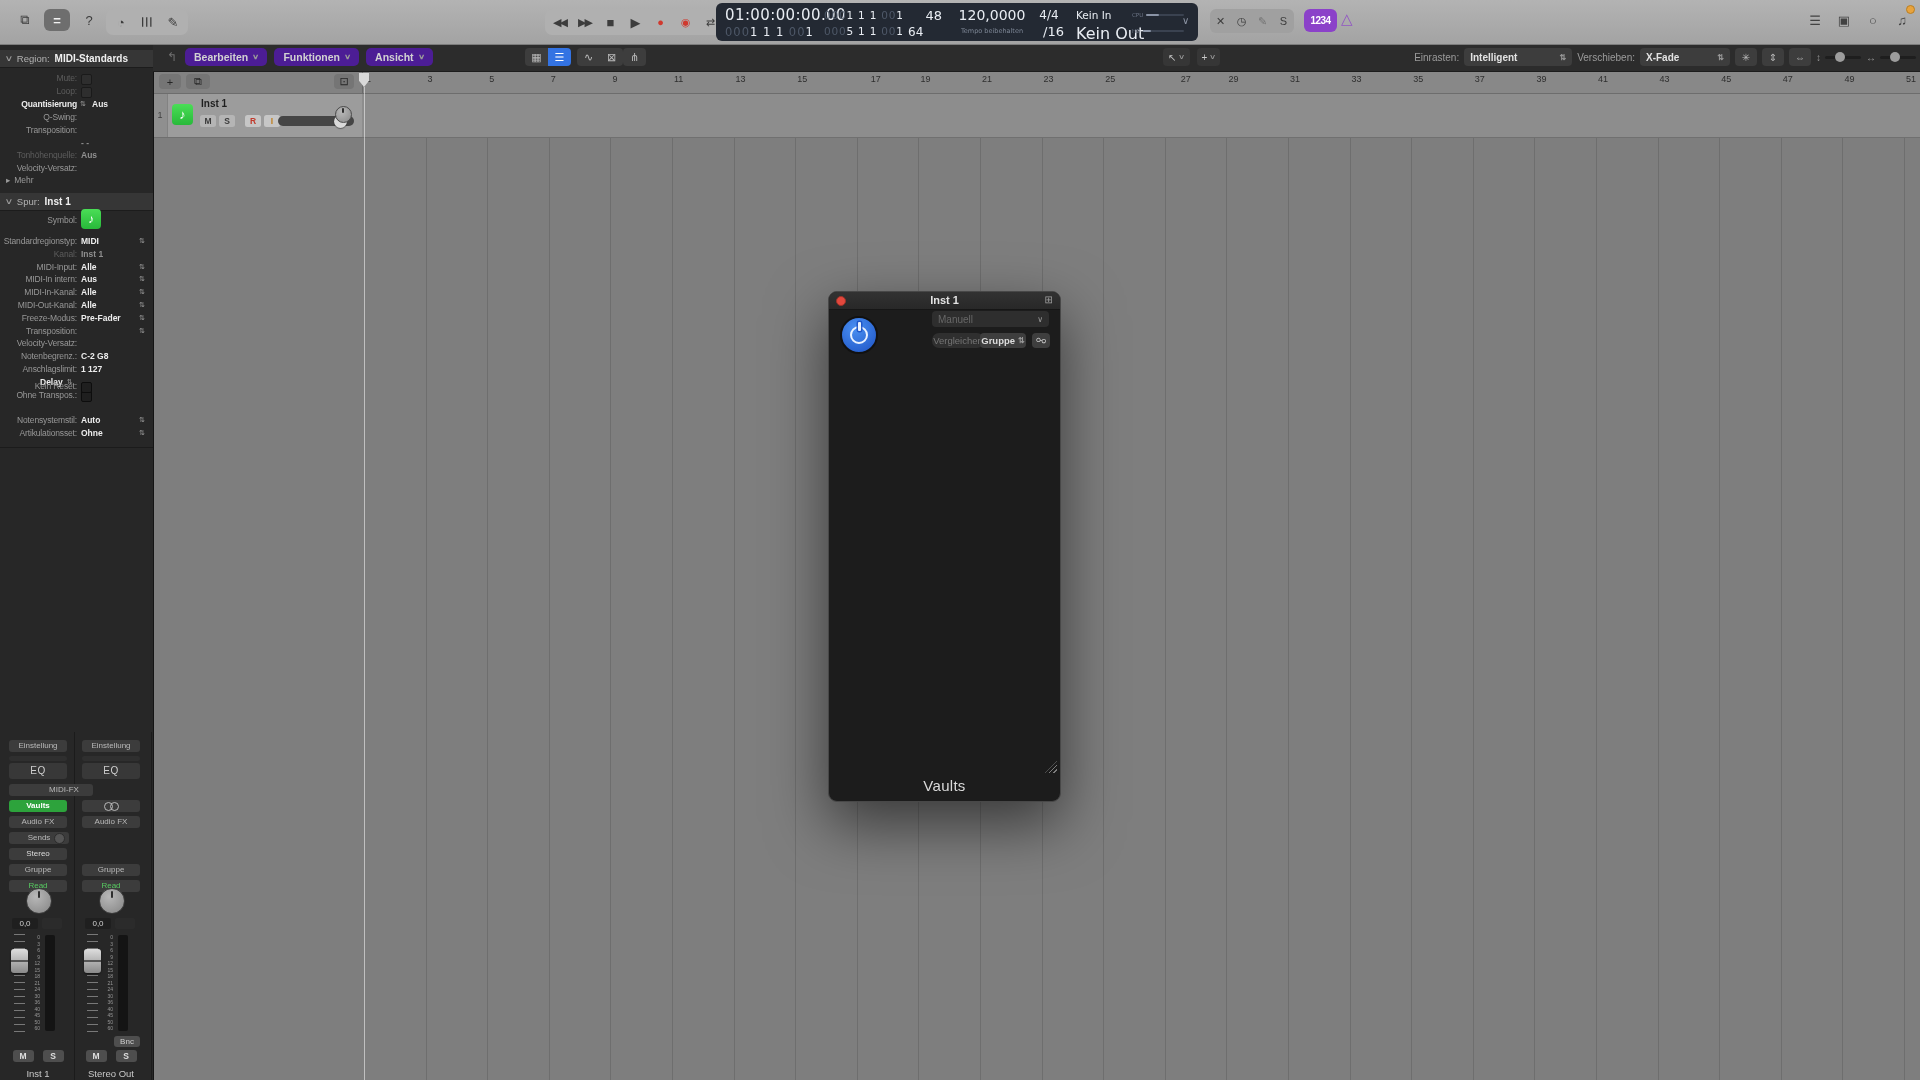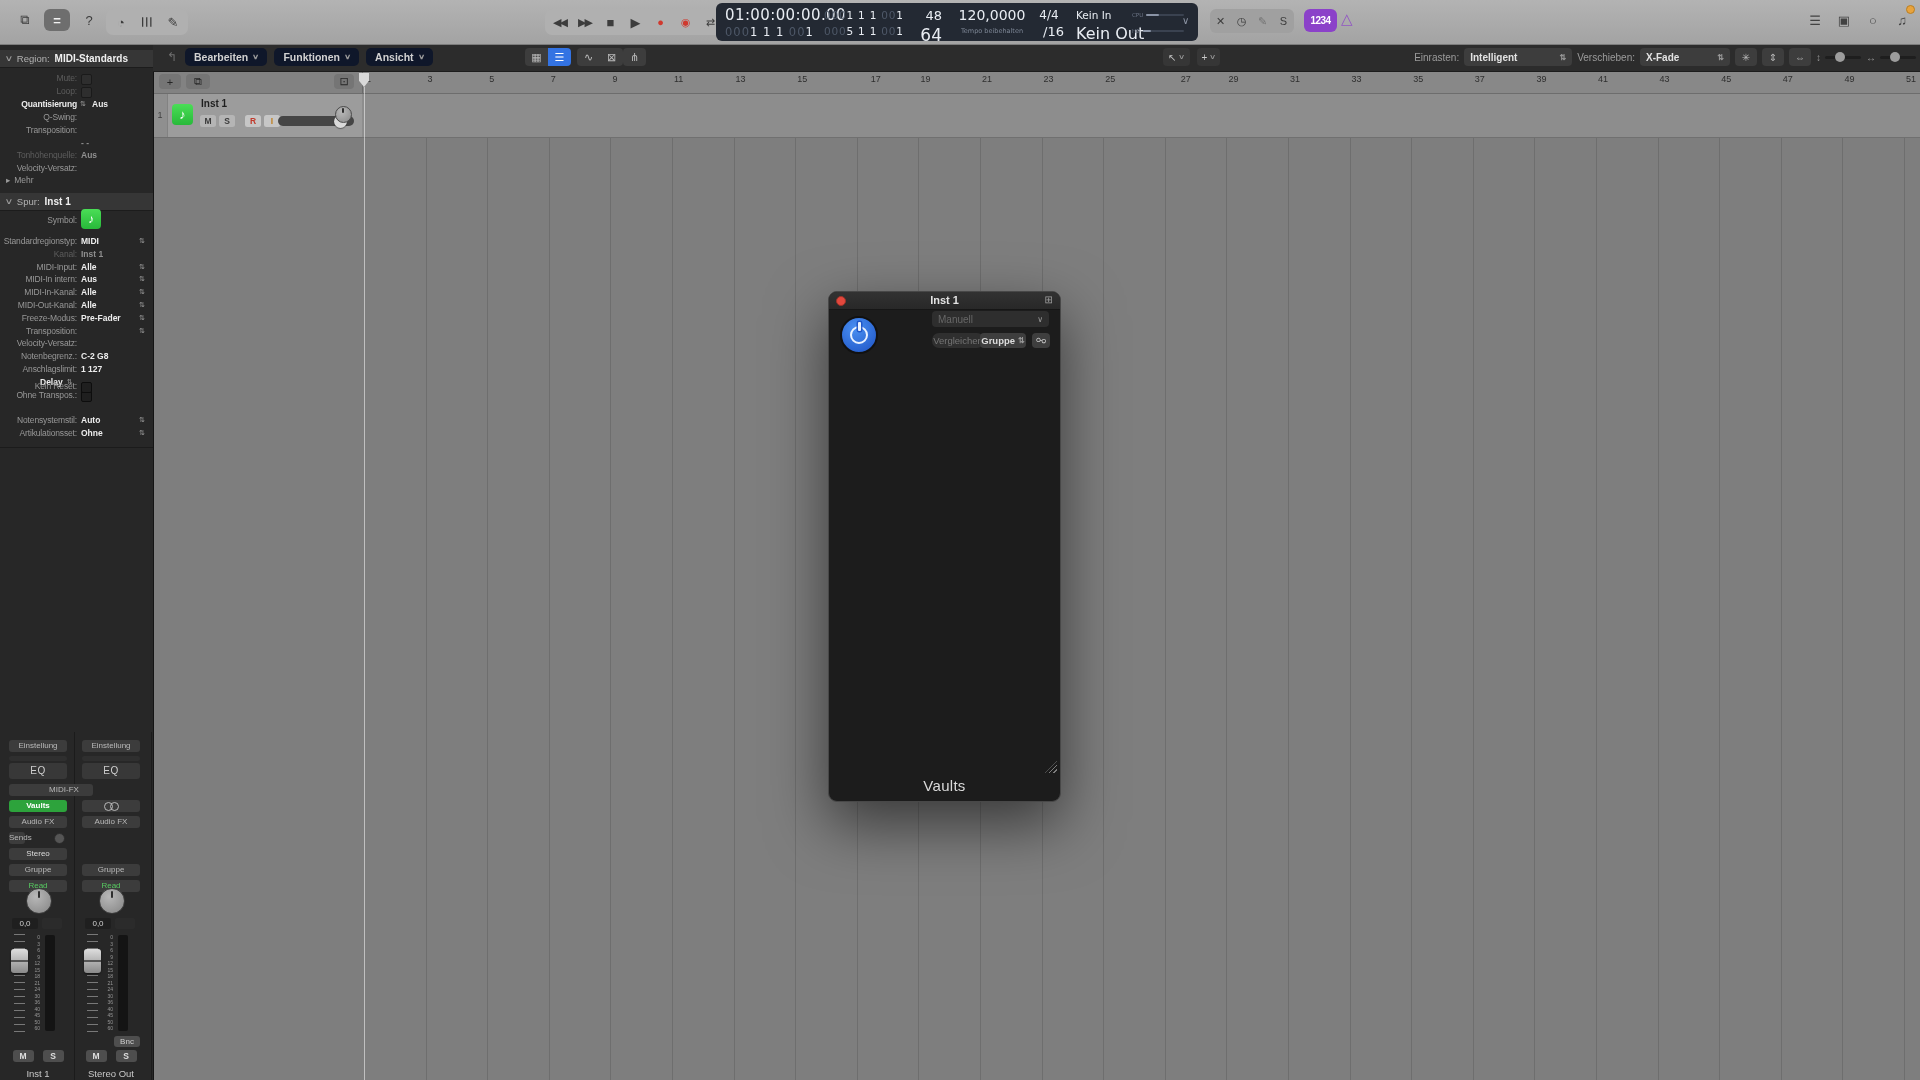--- a/index.html
+++ b/index.html
@@ -21,21 +21,21 @@
   
   #lcd{position:absolute;left:716px;top:3px;width:482px;height:38px;background:#232933;
     border-radius:6px;color:#e9edf3;font-family:"DejaVu Sans",sans-serif}
   .lcdrow{position:absolute;white-space:nowrap}
   .dim{color:#4e5868}
   #lcd-smpte{left:9px;top:3px;font-size:15px;font-weight:500;letter-spacing:.4px}
   #lcd-pos{left:9px;top:22px;font-size:11.5px;letter-spacing:1px}
   #lcd-locin{left:108px;top:6px;font-size:10.5px;letter-spacing:.8px}
   #lcd-locout{left:108px;top:22px;font-size:10.5px;letter-spacing:.8px}
   #lcd-n1{left:192px;top:5px;width:34px;text-align:right;font-size:13px}
-  #lcd-n2{left:192px;top:22px;width:34px;text-align:right;font-size:17px}
+  #lcd-n2{left:192px;top:22px;width:34px;font-size:12px}
   #lcd-tempo{left:240px;top:4px;width:72px;text-align:center;font-size:14px}
   #lcd-tlabel{left:238px;top:24px;width:76px;text-align:center;font-size:6.5px;color:#7e8796}
   #lcd-sig{left:318px;top:5px;width:30px;text-align:center;font-size:12px}
   #lcd-div{left:318px;top:21px;width:30px;text-align:right;font-size:13px}
   #lcd-io1{left:360px;top:6px;font-size:10.5px}
   #lcd-io2{left:360px;top:21px;font-size:16px}
   .meterrow{position:absolute;left:416px;width:52px;height:8px;font-size:5.5px;color:#6b7485;display:flex;align-items:center;gap:3px}
   .mtrack{flex:1;height:2px;background:#3a4250;border-radius:1px;position:relative}
   .mfill{position:absolute;left:0;top:0;height:2px;background:#8a94a6;border-radius:1px}
   .lcd-chev{position:absolute;left:466px;top:12px;color:#8b93a3;font-size:10px}
@@ -45,21 +45,21 @@
   #count-in{position:absolute;left:1304px;top:9px;width:33px;height:23px;background:#8b41c9;
     border-radius:6px;color:#fff;font-size:10px;font-weight:bold;display:flex;align-items:center;justify-content:center;letter-spacing:-.5px}
   #metronome{position:absolute;left:1341px;top:10px;color:#8b41c9;font-size:15px;opacity:.8}
   #tb-right{position:absolute;right:8px;top:9px;display:flex;gap:9px}
   .rt-btn{width:20px;height:22px;display:flex;align-items:center;justify-content:center;color:#424242;font-size:13px}
   #notif-dot{position:absolute;right:5px;top:5px;width:7px;height:7px;border-radius:50%;background:#e8a33d;border:1px solid #b97f24}
   
   #menubar{position:absolute;left:153px;top:44px;right:0;height:27px;background:#2c2c2c;border-bottom:1px solid #1d1d1d;z-index:9}
   #catch-btn{position:absolute;left:8px;top:4px;width:22px;height:18px;display:flex;align-items:center;justify-content:center;color:#6f6f6f;font-size:12px}
   #menus{position:absolute;left:32px;top:4px;display:flex;gap:7px}
-  .menu-btn{height:18px;display:flex;align-items:center;gap:5px;background:#0f172a;border-radius:5px;
+  .menu-btn{height:18px;display:flex;align-items:center;gap:5px;background:#4c1d95;border-radius:5px;
     padding:0 9px;color:#d2d2d2;font-size:10.5px;font-weight:600}
   .caret{color:#9a9a9a;font-size:7px;transform:scaleX(1.4)}
   .vgroup{position:absolute;top:4px;display:flex;border-radius:4px;overflow:hidden}
   .vico{width:23px;height:18px;display:flex;align-items:center;justify-content:center;background:#3d3d3d;color:#b9b9b9;font-size:11px}
   .vico.sel{background:#3373e3;color:#fff}
   #tools{position:absolute;left:1010px;top:4px;display:flex;gap:7px}
   .tool-btn{height:18px;display:flex;align-items:center;gap:3px;background:#363636;border-radius:4px;padding:0 5px;color:#c9c9c9;font-size:10px}
   #mb-right{position:absolute;right:4px;top:4px;display:flex;gap:5px;align-items:center}
   .mlabel{color:#9c9c9c;font-size:10px}
   .dd{height:18px;background:#3d3d3d;border-radius:4px;display:flex;align-items:center;color:#e3e3e3;
@@ -98,21 +98,21 @@
   #strips{position:absolute;left:0;top:688px;width:153px;height:348px}
   .strip{position:absolute;top:0;width:66px;height:348px}
   .vline{position:absolute;top:0;width:1px;height:348px;background:#1b1b1b}
   .slot{position:absolute;left:4px;width:58px;height:12px;background:#3c3c3c;border-radius:3px;
     color:#b9b9b9;font-size:8px;line-height:12px;text-align:center;white-space:nowrap}
   .slot.eqslot{height:16px;line-height:16px;font-size:10px;color:#cfcfcf;letter-spacing:.5px;background:#383838}
   .slot.thumb{height:5px;background:#2f2f2f}
   .slot.green{background:#2da33c;color:#fff;font-weight:bold}
   .slot.readgrn{color:#57c861}
   .slot.outslot{color:#dcdcdc}
-  .slot.sends{width:16px}
+  .slot.sends{width:60px}
   .sendknob{position:absolute;left:49px;width:9px;height:9px;border-radius:50%;background:#555;border:1px solid #2c2c2c}
   .stio{display:flex;align-items:center;justify-content:center;gap:0}
   .cir{width:7px;height:7px;border:1px solid #b9b9b9;border-radius:50%}
   .cir+.cir{margin-left:-3px}
   .knob{position:absolute;left:21px;width:24px;height:24px;border-radius:50%;
     background:radial-gradient(circle at 38% 32%,#b8b8b8,#848484);border:1px solid #3a3a3a}
   .ktick{position:absolute;left:10.5px;top:2px;width:2px;height:7px;background:#2e2e2e;border-radius:1px}
   .pval{position:absolute;left:7px;width:26px;height:11px;background:#1f1f1f;border-radius:2px;
     color:#d2d2d2;font-size:8px;text-align:center;line-height:11px}
   .pval2{position:absolute;left:37px;width:20px;height:11px;background:#2b2b2b;border-radius:2px}

